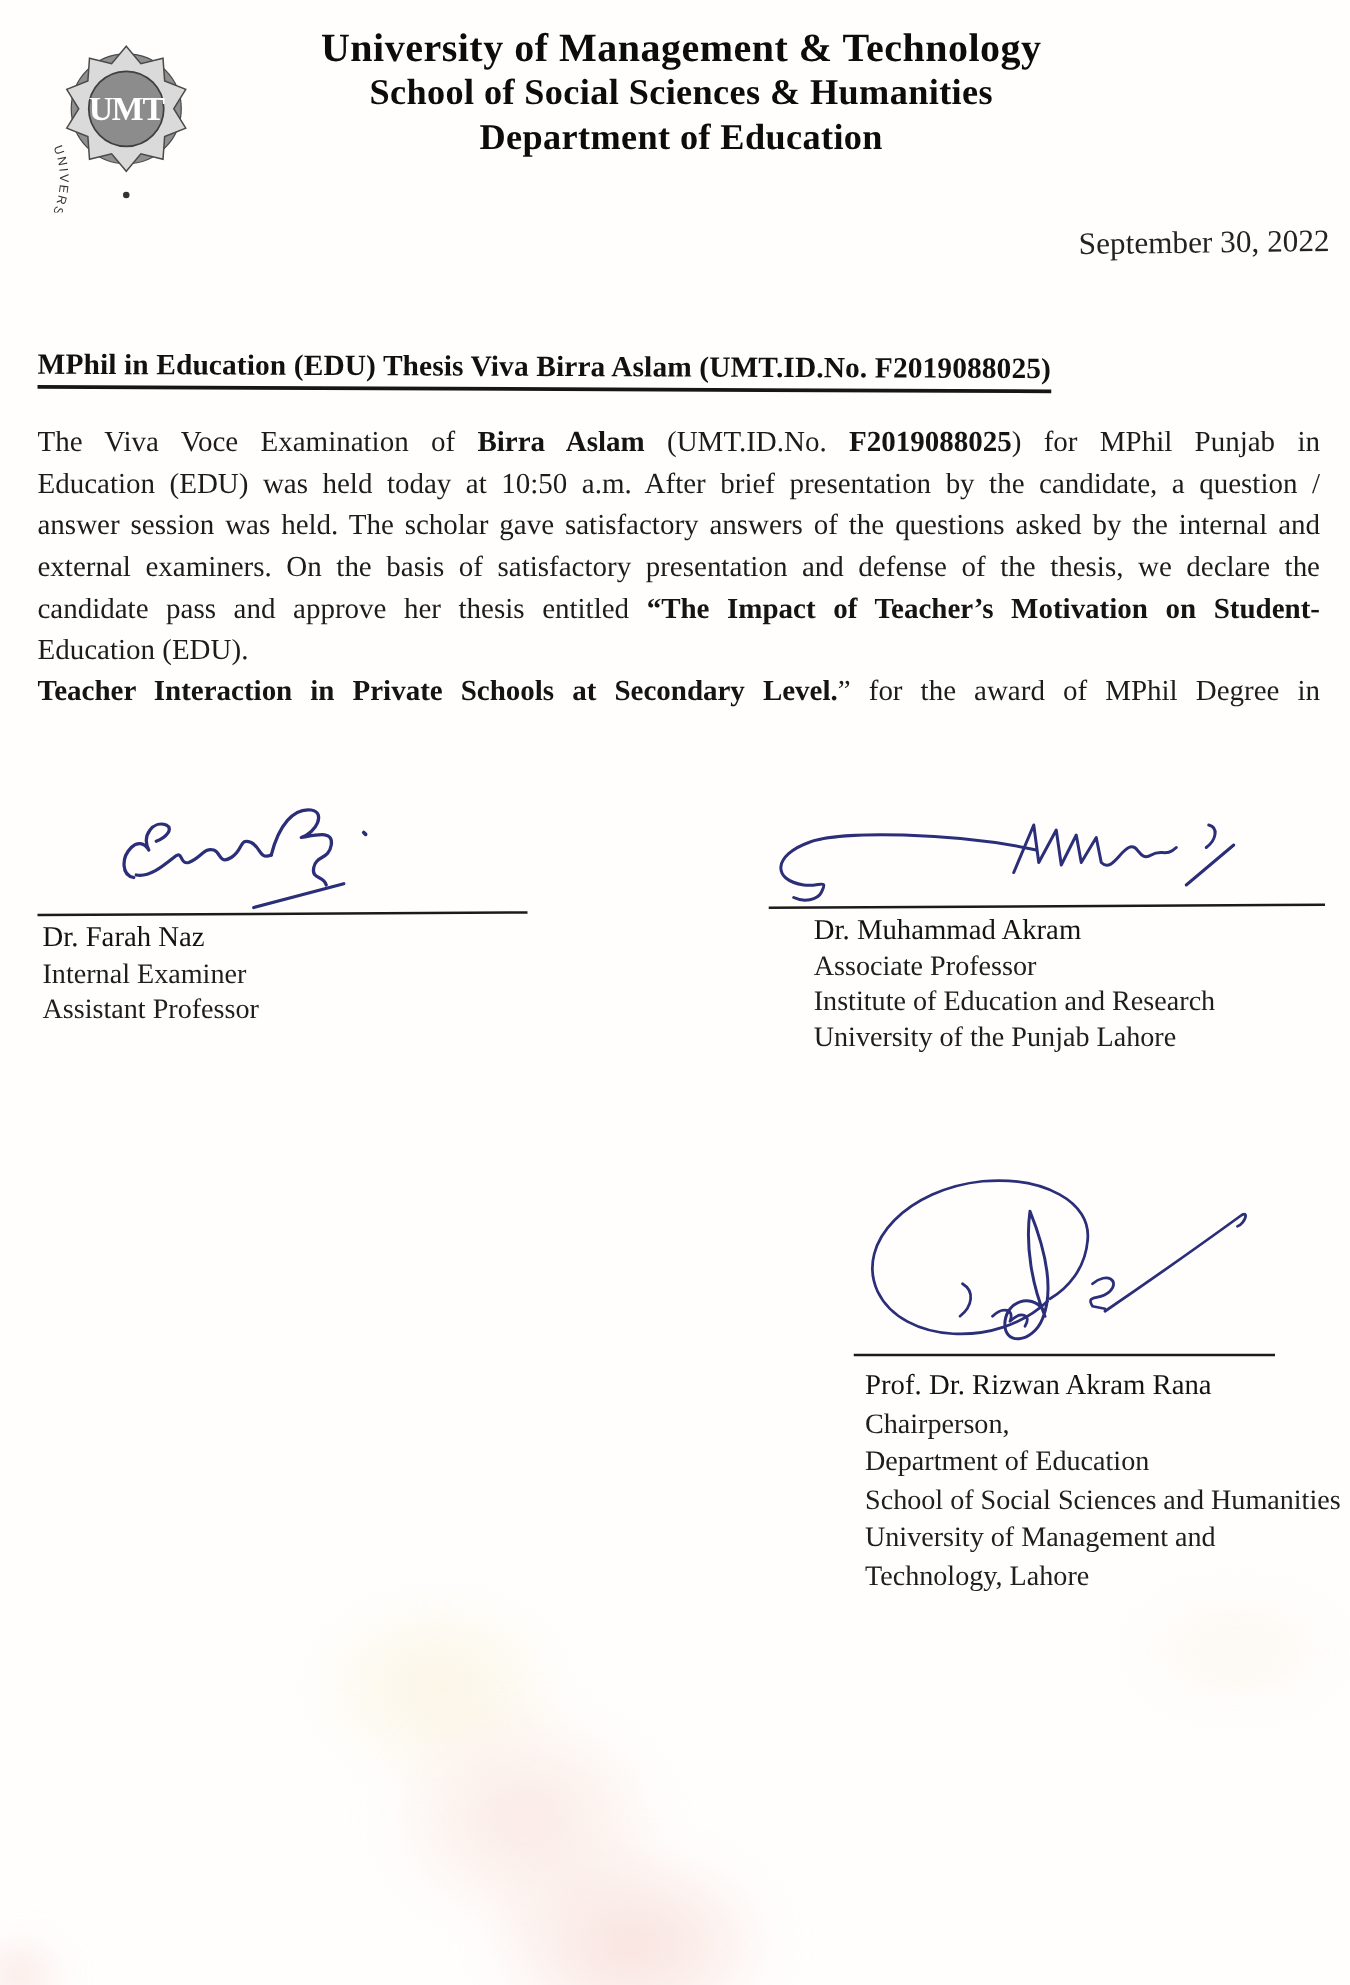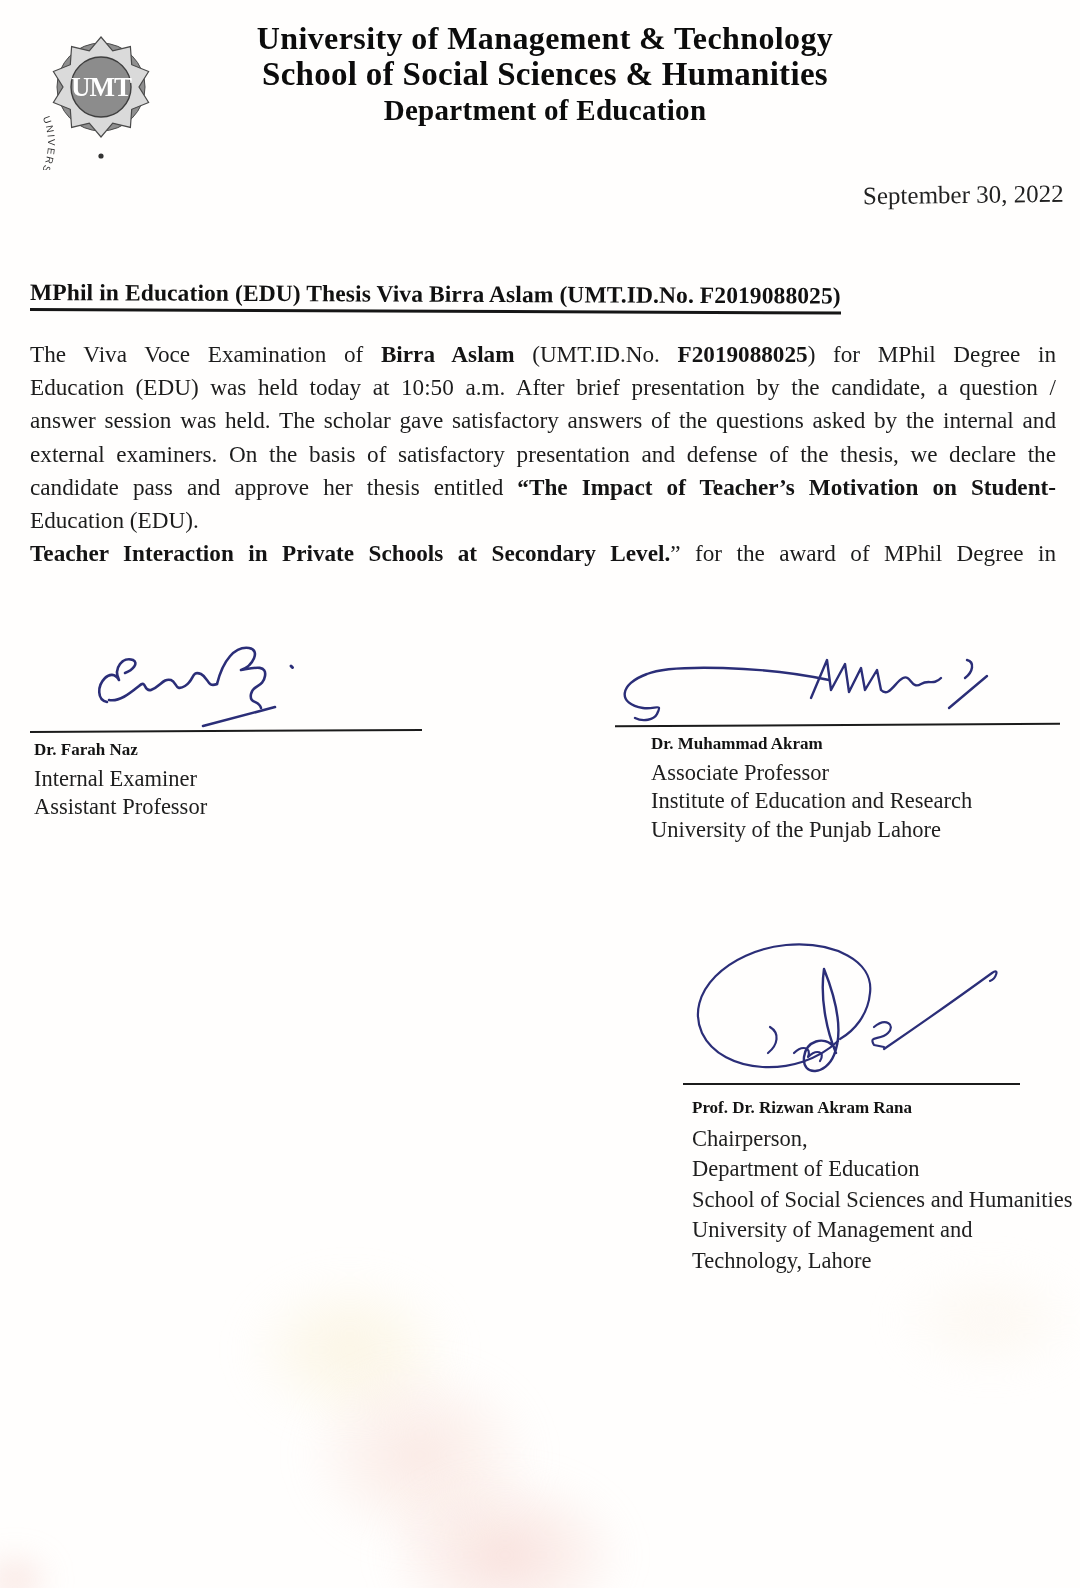--- a/index.html
+++ b/index.html
@@ -12,21 +12,21 @@
     font-family:"Liberation Serif", serif;
     color:#1d1d1d;
   }
   
   .logo{position:absolute;left:12px;top:8px;width:180px;height:162px;}
   .letterhead{
     position:absolute;left:205px;top:20px;width:680px;
     text-align:center;font-weight:bold;color:#0c0c0c;
   }
   .lh1{font-size:32px;line-height:36px;letter-spacing:.4px;}
-  .lh2{font-size:33px;line-height:36px;letter-spacing:.3px;}
+  .lh2{font-size:29px;line-height:36px;letter-spacing:.3px;}
   .lh3{font-size:29px;line-height:36px;letter-spacing:.3px;}
   .date{
     position:absolute;right:16px;top:181px;
     font-size:25px;color:#222;
     transform:rotate(-0.7deg);
   }
   
   .subject-wrap{position:absolute;left:30px;top:279px;}
   .subject{
     display:inline-block;
@@ -39,21 +39,21 @@
   .body-text{
     position:absolute;left:30px;top:341px;width:1026px;
     font-size:23.2px;color:#1c1c1c;
   }
   .bline{height:33.2px;white-space:normal;}
   .j{text-align:justify;text-align-last:justify;}
   .bline b{font-weight:bold;color:#141414;}
   
   .sig-line{border-top:2.4px solid #1b1b1b;height:0;}
   .sigblock{position:absolute;font-size:22.5px;color:#1e1e1e;}
-  .sig-name{font-weight:bold;font-size:17px;color:#131313;}
+  .sig-name{font-weight:normal;font-size:23px;color:#131313;}
   .sigrow{line-height:28.6px;}
   .ink{fill:none;stroke:#2b2e78;stroke-linecap:round;stroke-linejoin:round;}
   .block-internal{left:30px;top:648px;width:392px;}
   .block-internal .sig-art{position:absolute;left:55px;top:-8px;}
   .block-internal .sig-line{position:absolute;top:82px;width:392px;transform:rotate(-0.3deg);}
   .block-internal .sig-text{position:absolute;top:88px;left:4px;width:420px;}
   .block-external{left:615px;top:648px;width:445px;}
   .block-external .sig-art{position:absolute;left:0px;top:2px;}
   .block-external .sig-line{position:absolute;top:76px;width:445px;transform:rotate(-0.3deg);}
   .block-external .sig-text{position:absolute;top:82px;left:30px;width:430px;}
@@ -96,21 +96,21 @@
     <div class="lh3">Department of Education</div>
   </div>
 
   <div class="date">September 30, 2022</div>
 
   <div class="subject-wrap">
     <span class="subject">MPhil in Education (EDU) Thesis Viva Birra Aslam (UMT.ID.No. F2019088025)</span>
   </div>
 
   <div class="body-text">
-    <div class="bline j"><span>The Viva Voce Examination of </span><b>Birra Aslam</b><span> (UMT.ID.No. </span><b>F2019088025</b><span>) for MPhil Degree in</span></div>
+    <div class="bline j"><span>The Viva Voce Examination of </span><b>Birra Aslam</b><span> (UMT.ID.No. </span><b>F2019088025</b><span>) for MPhil Punjab in</span></div>
     <div class="bline j">Education (EDU) was held today at 10:50 a.m. After brief presentation by the candidate, a question /</div>
     <div class="bline j">answer session was held. The scholar gave satisfactory answers of the questions asked by the internal and</div>
     <div class="bline j">external examiners. On the basis of satisfactory presentation and defense of the thesis, we declare the</div>
     <div class="bline j"><span>candidate pass and approve her thesis entitled </span><b>“The Impact of Teacher’s Motivation on Student-</b></div>
     <div class="bline">Education (EDU).</div>
     <div class="bline j"><b>Teacher Interaction in Private Schools at Secondary Level.</b><span>” for the award of MPhil Degree in</span></div>
   </div>
 
   <div class="sigblock block-internal">
     <svg class="sig-art" width="260" height="95" viewBox="0 0 260 95">

